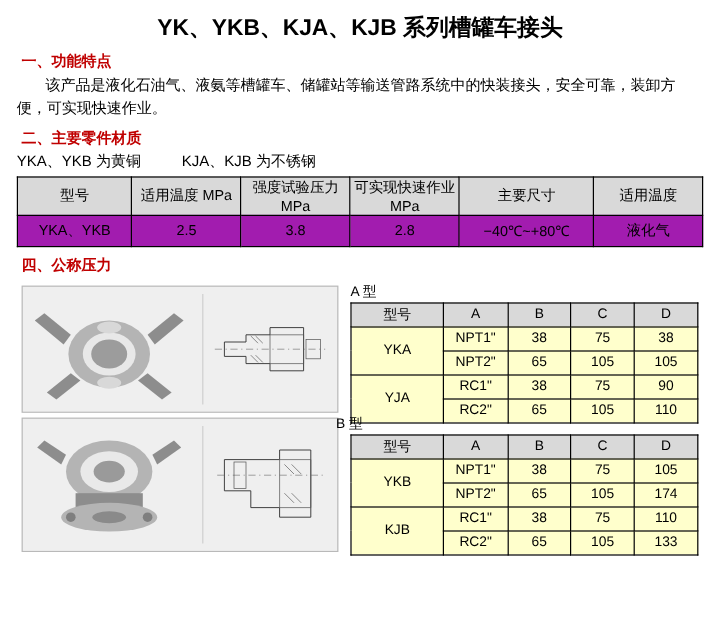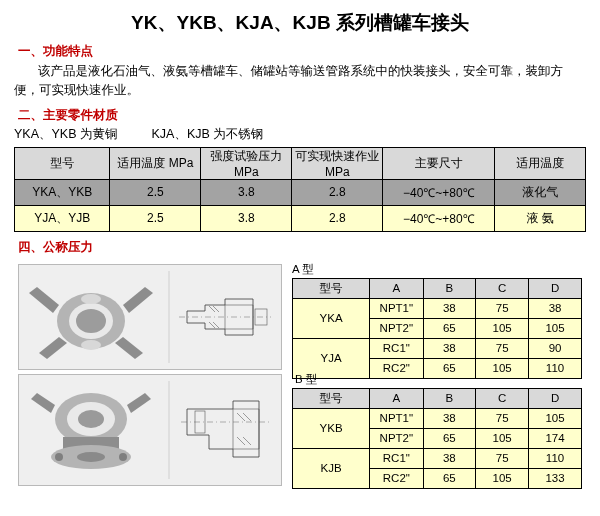--- a/index.html
+++ b/index.html
@@ -65,21 +65,21 @@
     text-align: center;
     height: 25px;
     font-weight: normal;
     padding: 0 2px;
   }
   table.perf thead td {
     background: #d9d9d9;
     font-weight: normal;
   }
   table.perf tbody td {
-    background: #a3a3a3;
+    background: #a21caf;
   }
   table.perf tbody tr.alt td {
     background: #ffffcc;
   }
   .c-model { width: 110px; }
   .c-num { width: 108px; }
   .c-temp { width: 120px; }
   .c-med { width: 112px; }
 
   
@@ -96,21 +96,21 @@
   }
   .img-a { left: 18px; top: 2px; width: 262px; height: 104px; }
   .img-b { left: 18px; top: 112px; width: 262px; height: 110px; }
 
   .type-label {
     position: absolute;
     font-size: 11.5px;
     font-family: "Liberation Sans", sans-serif;
   }
   .lbl-a { left: 292px; top: 0px; }
-  .lbl-b { left: 295px; top: 110px; }
+  .lbl-b { left: 280px; top: 110px; }
 
   table.dim {
     border-collapse: collapse;
     font-size: 11.5px;
     font-family: "Liberation Sans", sans-serif;
     width: 290px;
     position: absolute;
   }
   table.dim.ta { left: 292px; top: 16px; }
   table.dim.tb { left: 292px; top: 126px; }
@@ -165,28 +165,20 @@
       </tr>
     </thead>
     <tbody>
       <tr>
         <td>YKA、YKB</td>
         <td>2.5</td>
         <td>3.8</td>
         <td>2.8</td>
         <td>−40℃~+80℃</td>
         <td>液化气</td>
-      </tr>
-      <tr class="alt">
-        <td>YJA、YJB</td>
-        <td>2.5</td>
-        <td>3.8</td>
-        <td>2.8</td>
-        <td>−40℃~+80℃</td>
-        <td>液  氨</td>
       </tr>
     </tbody>
   </table>
 
   <div class="section-head">四、公称压力</div>
 
   <div class="dim-wrap">
 
     <div class="img-box img-a">
       <svg width="262" height="104" viewBox="0 0 262 104">

